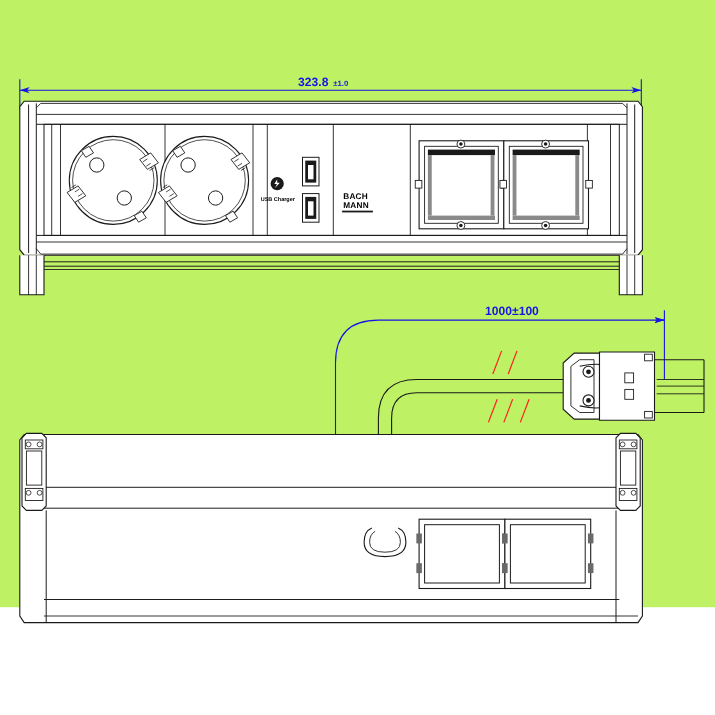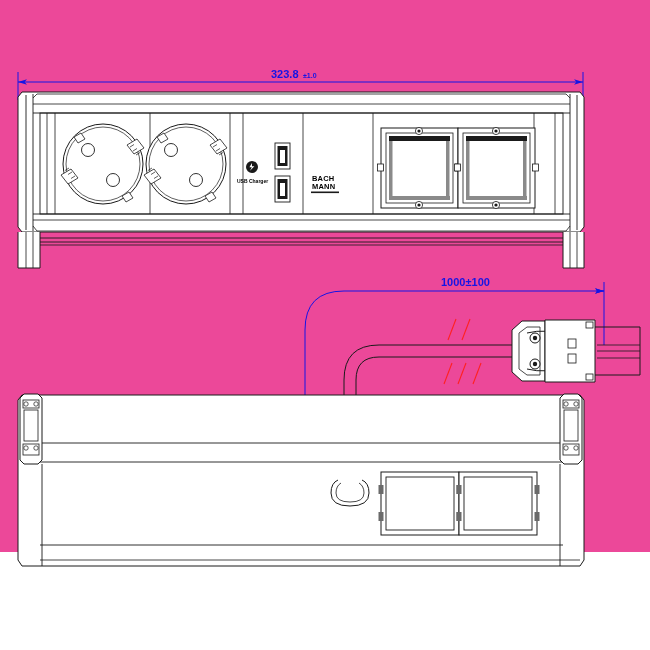--- a/index.html
+++ b/index.html
@@ -10,21 +10,21 @@
   body {
     width: 650px;
     height: 650px;
     font-family: "Liberation Sans", sans-serif;
     overflow: hidden;
   }
   #drawing-root {
     position: relative;
     width: 650px;
     height: 552px;
-    background: #ec4899;
+    background: #bef264;
     text-decoration: underline;
   }
   svg.cad {
     position: absolute;
     left: 0;
     top: 0;
     width: 650px;
     height: 650px;
     display: block;
   }

